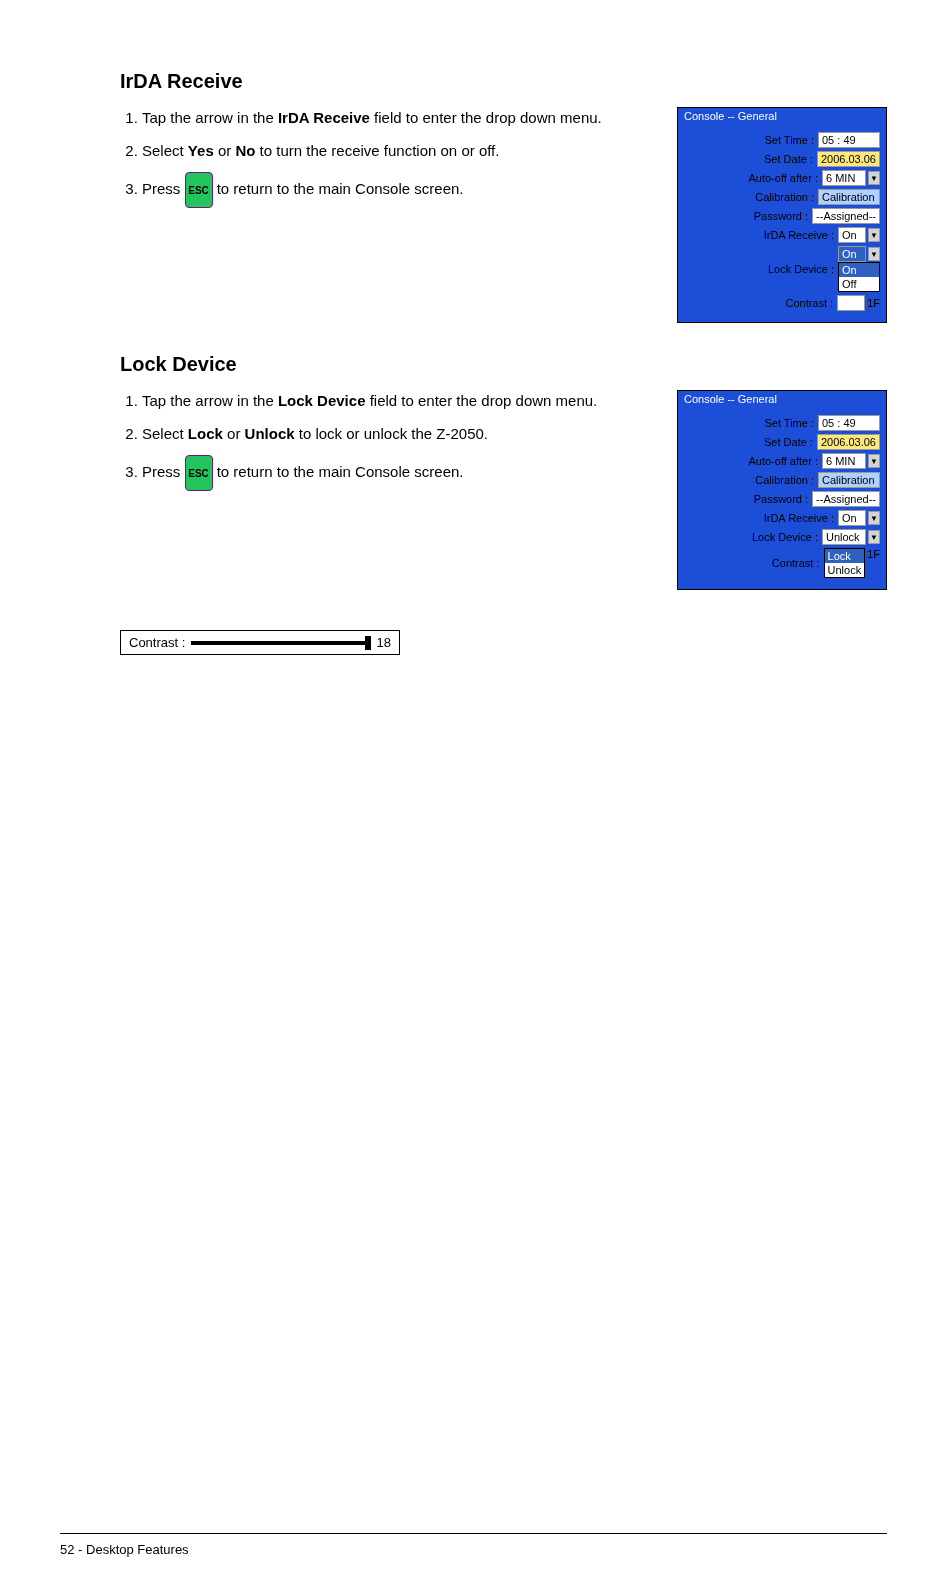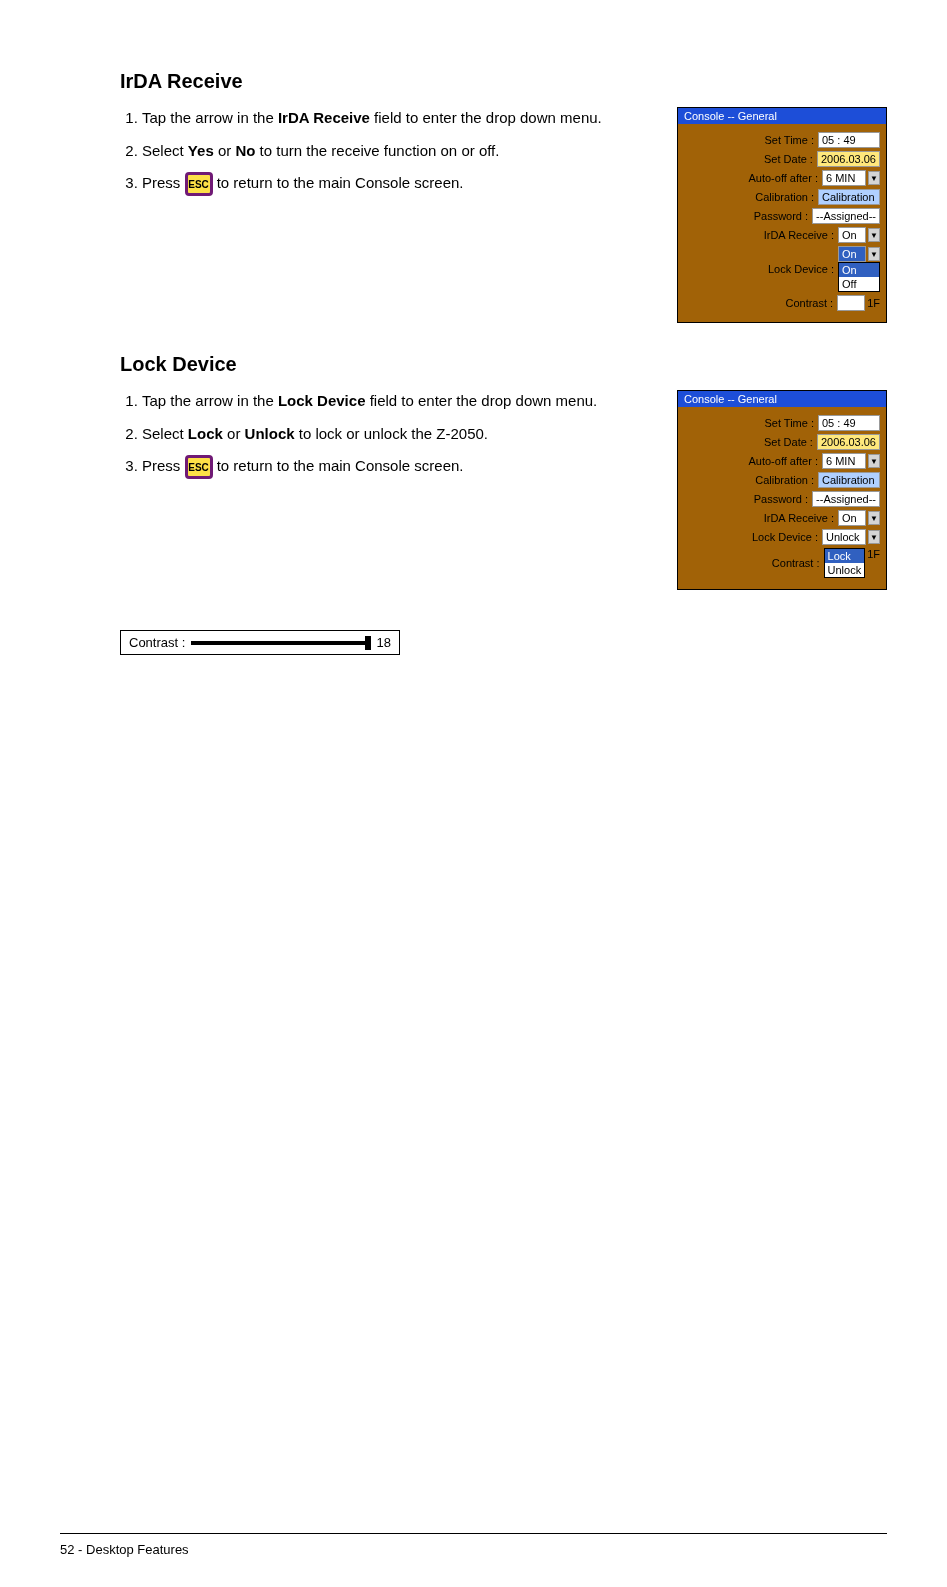--- a/index.html
+++ b/index.html
@@ -46,27 +46,27 @@
     }
 
     .instructions p {
       line-height: 1.5;
     }
 
     .esc-key {
       display: inline-flex;
       align-items: center;
       justify-content: center;
-      border: 3px solid #701a75;
+      border: 1px solid #701a75;
       border-radius: 4px;
       width: 28px;
-      height: 24px;
+      height: 36px;
       font-size: 10px;
       font-weight: bold;
-      background: #fde047;
+      background: #22c55e;
       vertical-align: middle;
     }
 
     
     .console-widget {
       width: 210px;
       border: 1px solid #000;
       font-size: 11px;
       flex-shrink: 0;
     }
@@ -74,21 +74,21 @@
     .console-title-bar {
       background: #1d4ed8;
       color: #fff;
       padding: 2px 6px;
       font-size: 11px;
       font-weight: normal;
     }
 
     .console-body {
       padding: 8px 6px;
-      background: #a16207;
+      background: #1d4ed8;
     }
 
     .console-row {
       display: flex;
       justify-content: flex-end;
       align-items: center;
       margin-bottom: 3px;
     }
 
     .console-label {

